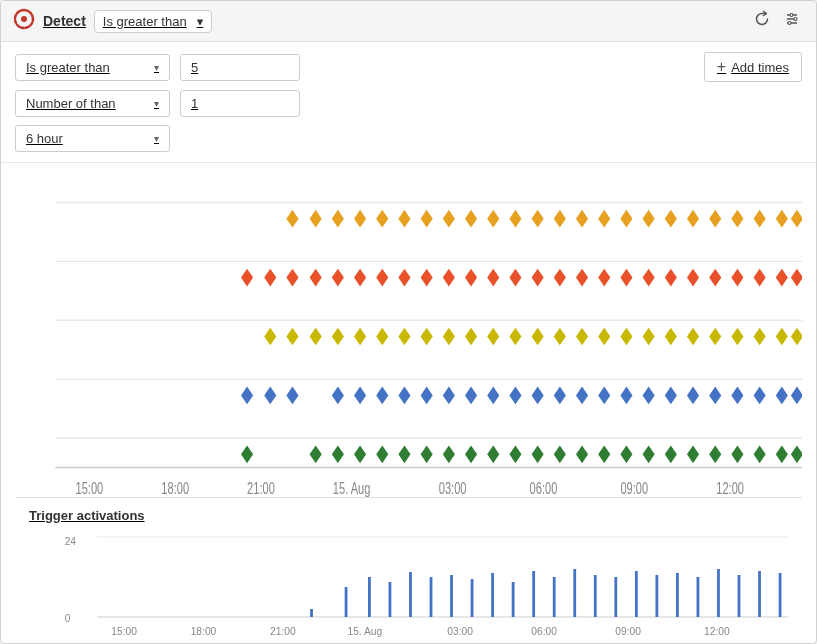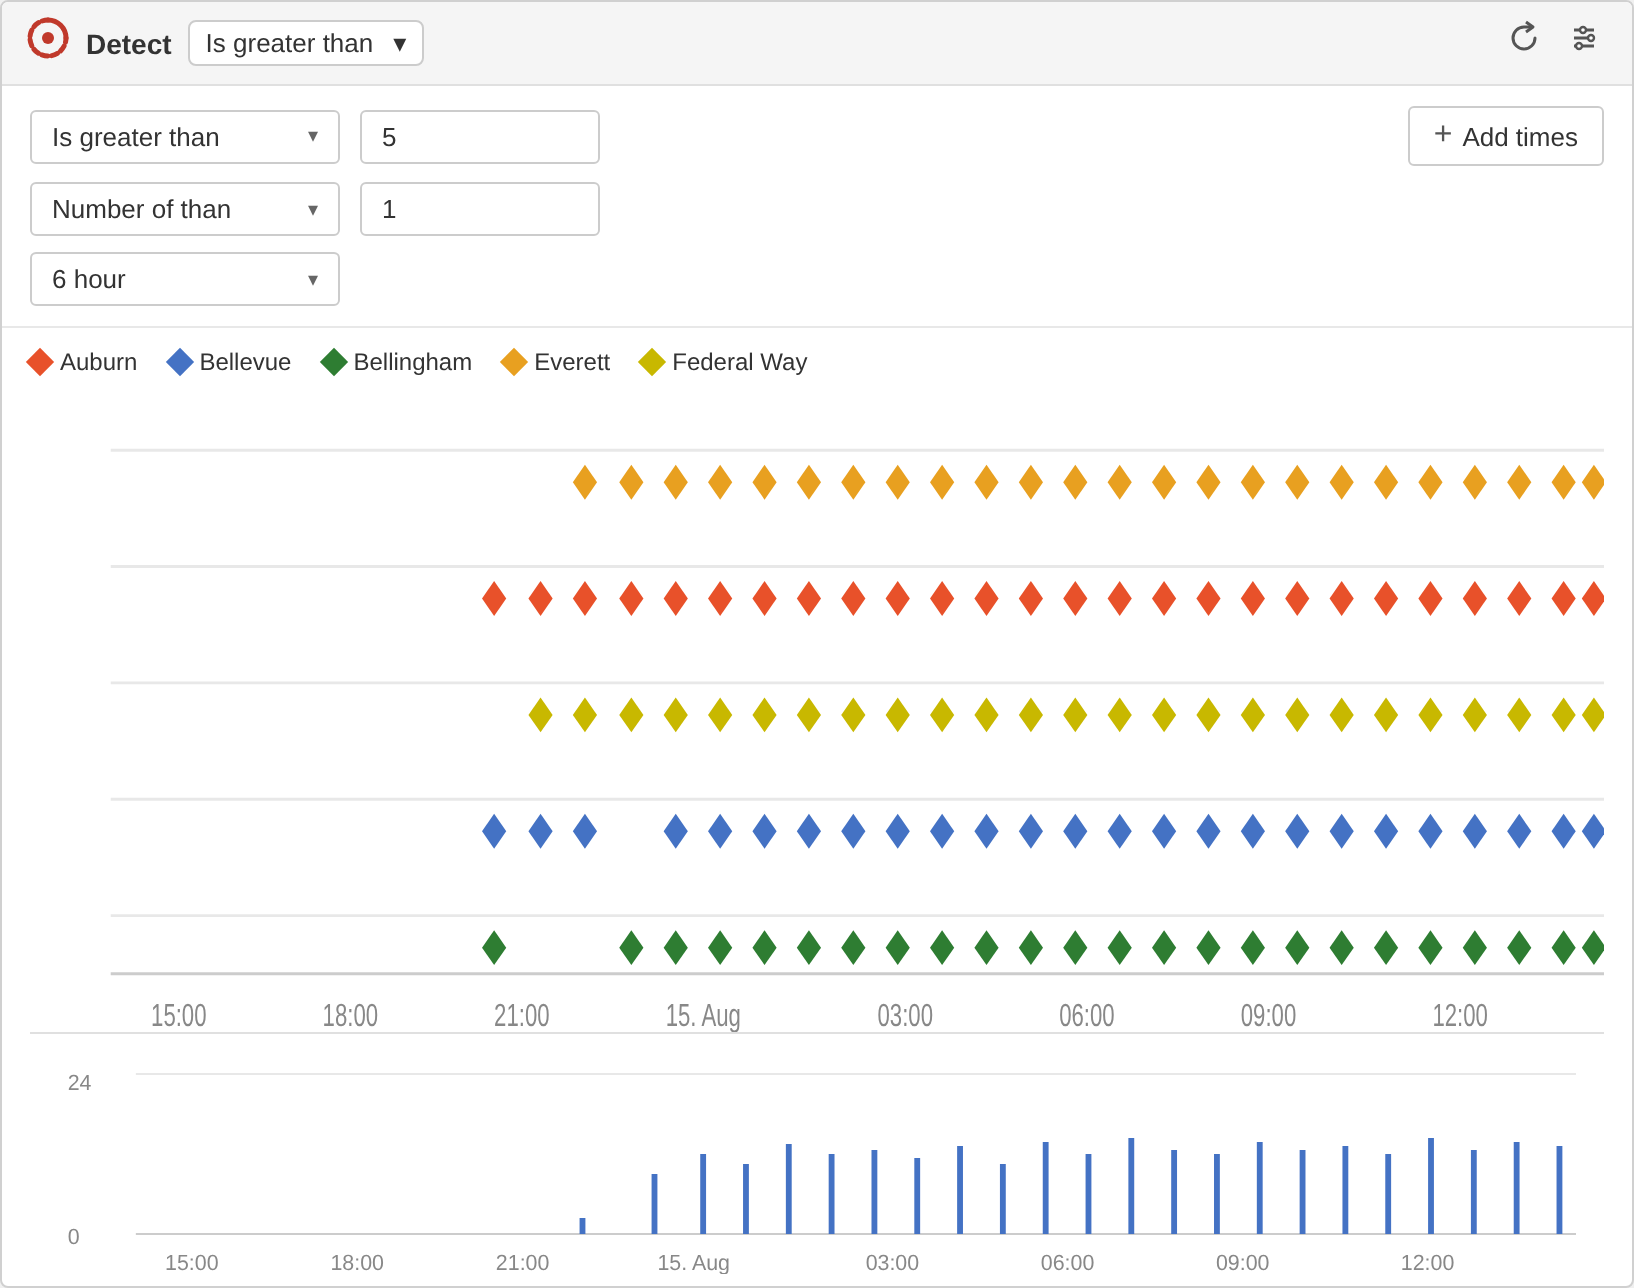--- a/index.html
+++ b/index.html
@@ -1,17 +1,17 @@
 <!DOCTYPE html>
 <html><head>
   <meta charset="utf-8">
   <style>
     * { box-sizing: border-box; margin: 0; padding: 0; }
     body { font-family: 'Segoe UI', Arial, sans-serif; font-size: 13px; background: #f0f0f0; display: flex; justify-content: center; align-items: center; min-height: 100vh; }
-    .container { width: 817px; height: 644px; background: #fff; border: 1px solid #d0d0d0; border-radius: 4px; display: flex; flex-direction: column; overflow: hidden; }
+    .container { width: 817px; height: 644px; background: #fff; border: 1px solid #d0d0d0; border-radius: 4px; display: flex; flex-direction: column; overflow: hidden; text-decoration: underline; }
     .header { display: flex; align-items: center; padding: 6px 12px; background: #f5f5f5; border-bottom: 1px solid #e0e0e0; gap: 8px; }
     .header-logo { color: #c0392b; font-size: 18px; }
     .header-title { font-weight: 600; font-size: 14px; color: #333; }
     .header-dropdown { display: flex; align-items: center; gap: 4px; background: #fff; border: 1px solid #ccc; border-radius: 4px; padding: 3px 8px; cursor: pointer; font-size: 13px; color: #333; }
     .header-spacer { flex: 1; }
     .header-actions { display: flex; gap: 6px; }
     .header-icon-btn { background: none; border: none; cursor: pointer; font-size: 16px; color: #555; padding: 3px; }
     .controls { padding: 10px 14px; display: flex; flex-direction: column; gap: 8px; border-bottom: 1px solid #e8e8e8; }
     .controls-row { display: flex; align-items: center; gap: 10px; }
     .select-box { display: flex; align-items: center; justify-content: space-between; background: #fff; border: 1px solid #ccc; border-radius: 3px; padding: 5px 10px; cursor: pointer; min-width: 155px; font-size: 13px; color: #333; }
@@ -96,42 +96,20 @@
     <div class="controls-row">
       <div class="select-box">
         <span>6 hour</span>
         <span class="chevron">▾</span>
       </div>
     </div>
   </div>
 
   <div class="chart-area">
 
-    <div class="legend">
-      <div class="legend-item">
-        <span class="legend-diamond" style="background:#e8512a;"></span>
-        <span>Auburn</span>
-      </div>
-      <div class="legend-item">
-        <span class="legend-diamond" style="background:#4472c4;"></span>
-        <span>Bellevue</span>
-      </div>
-      <div class="legend-item">
-        <span class="legend-diamond" style="background:#2e7d32;"></span>
-        <span>Bellingham</span>
-      </div>
-      <div class="legend-item">
-        <span class="legend-diamond" style="background:#e8a020;"></span>
-        <span>Everett</span>
-      </div>
-      <div class="legend-item">
-        <span class="legend-diamond" style="background:#c8b800;"></span>
-        <span>Federal Way</span>
-      </div>
-    </div>
 
     <div class="scatter-chart" style="height:220px;">
       <svg class="scatter-svg" viewBox="0 0 780 220" preserveAspectRatio="none">
 
         <line x1="40" y1="20" x2="780" y2="20" class="grid-line"></line>
         <line x1="40" y1="60" x2="780" y2="60" class="grid-line"></line>
         <line x1="40" y1="100" x2="780" y2="100" class="grid-line"></line>
         <line x1="40" y1="140" x2="780" y2="140" class="grid-line"></line>
         <line x1="40" y1="180" x2="780" y2="180" class="grid-line"></line>
         <line x1="40" y1="200" x2="780" y2="200" stroke="#ccc" stroke-width="1"></line>
@@ -281,21 +259,22 @@
           <polygon points="694,185 700,191 694,197 688,191"></polygon>
           <polygon points="716,185 722,191 716,197 710,191"></polygon>
           <polygon points="738,185 744,191 738,197 732,191"></polygon>
           <polygon points="760,185 766,191 760,197 754,191"></polygon>
           <polygon points="775,185 781,191 775,197 769,191"></polygon>
         </g>
       </svg>
     </div>
 
     <div class="trigger-section" style="flex-shrink:0;">
-      <div class="trigger-chart" style="height:110px;">
+      <div class="trigger-title">Trigger activations</div>
+      <div class="trigger-chart" style="height:110px;margin-left:31px;">
         <svg width="100%" height="110" viewBox="0 0 780 110" preserveAspectRatio="none">
 
           <text x="5" y="18" font-size="11" fill="#888">24</text>
           <text x="5" y="95" font-size="11" fill="#888">0</text>
 
           <line x1="40" y1="10" x2="780" y2="10" stroke="#e8e8e8" stroke-width="1"></line>
           <line x1="40" y1="90" x2="780" y2="90" stroke="#ccc" stroke-width="1"></line>
 
           <text x="55" y="108" font-size="11" fill="#888">15:00</text>
           <text x="140" y="108" font-size="11" fill="#888">18:00</text>

